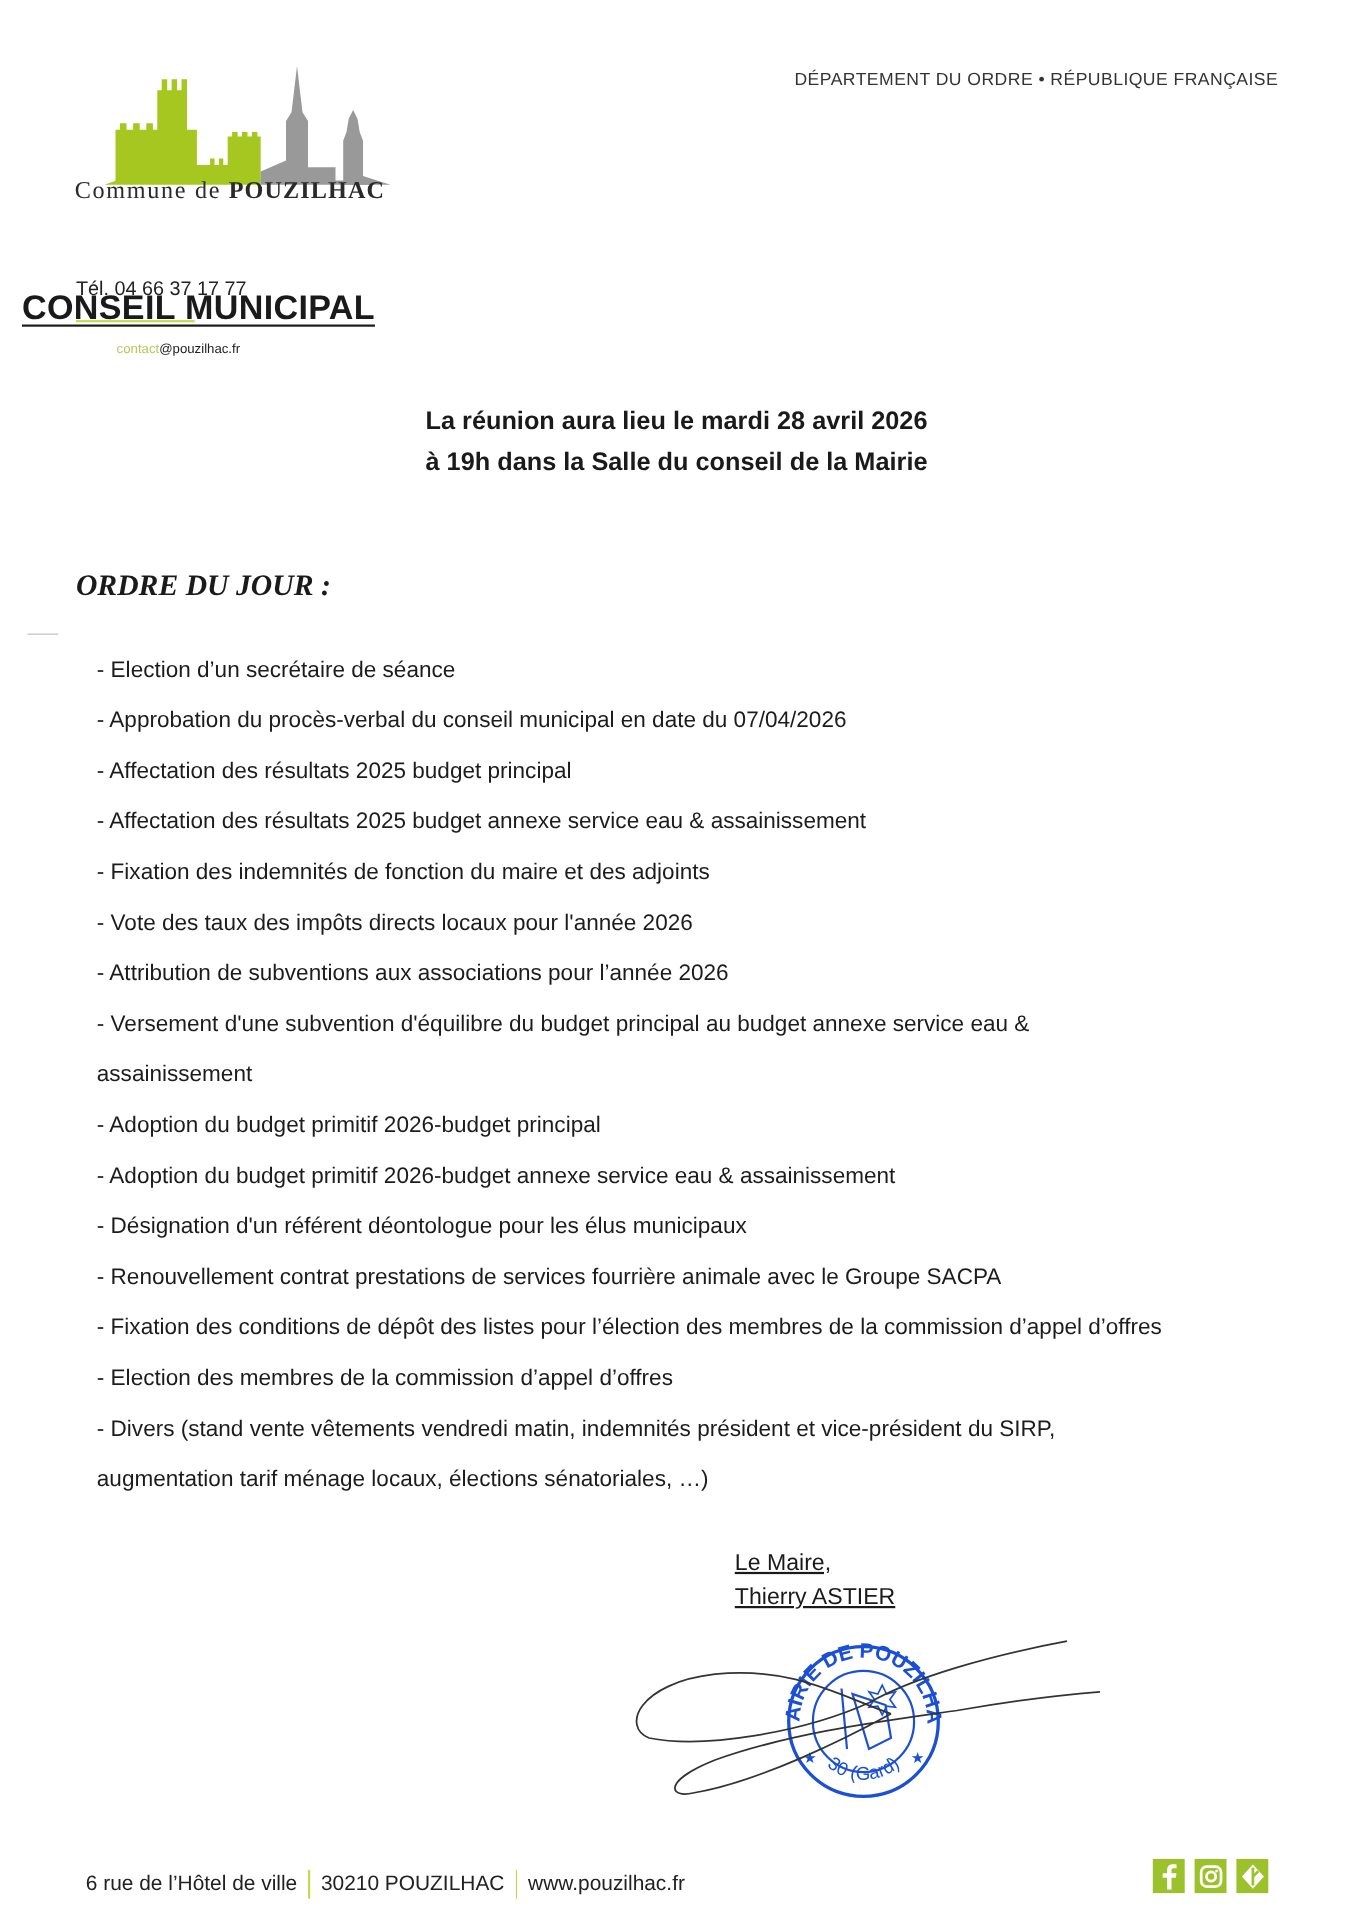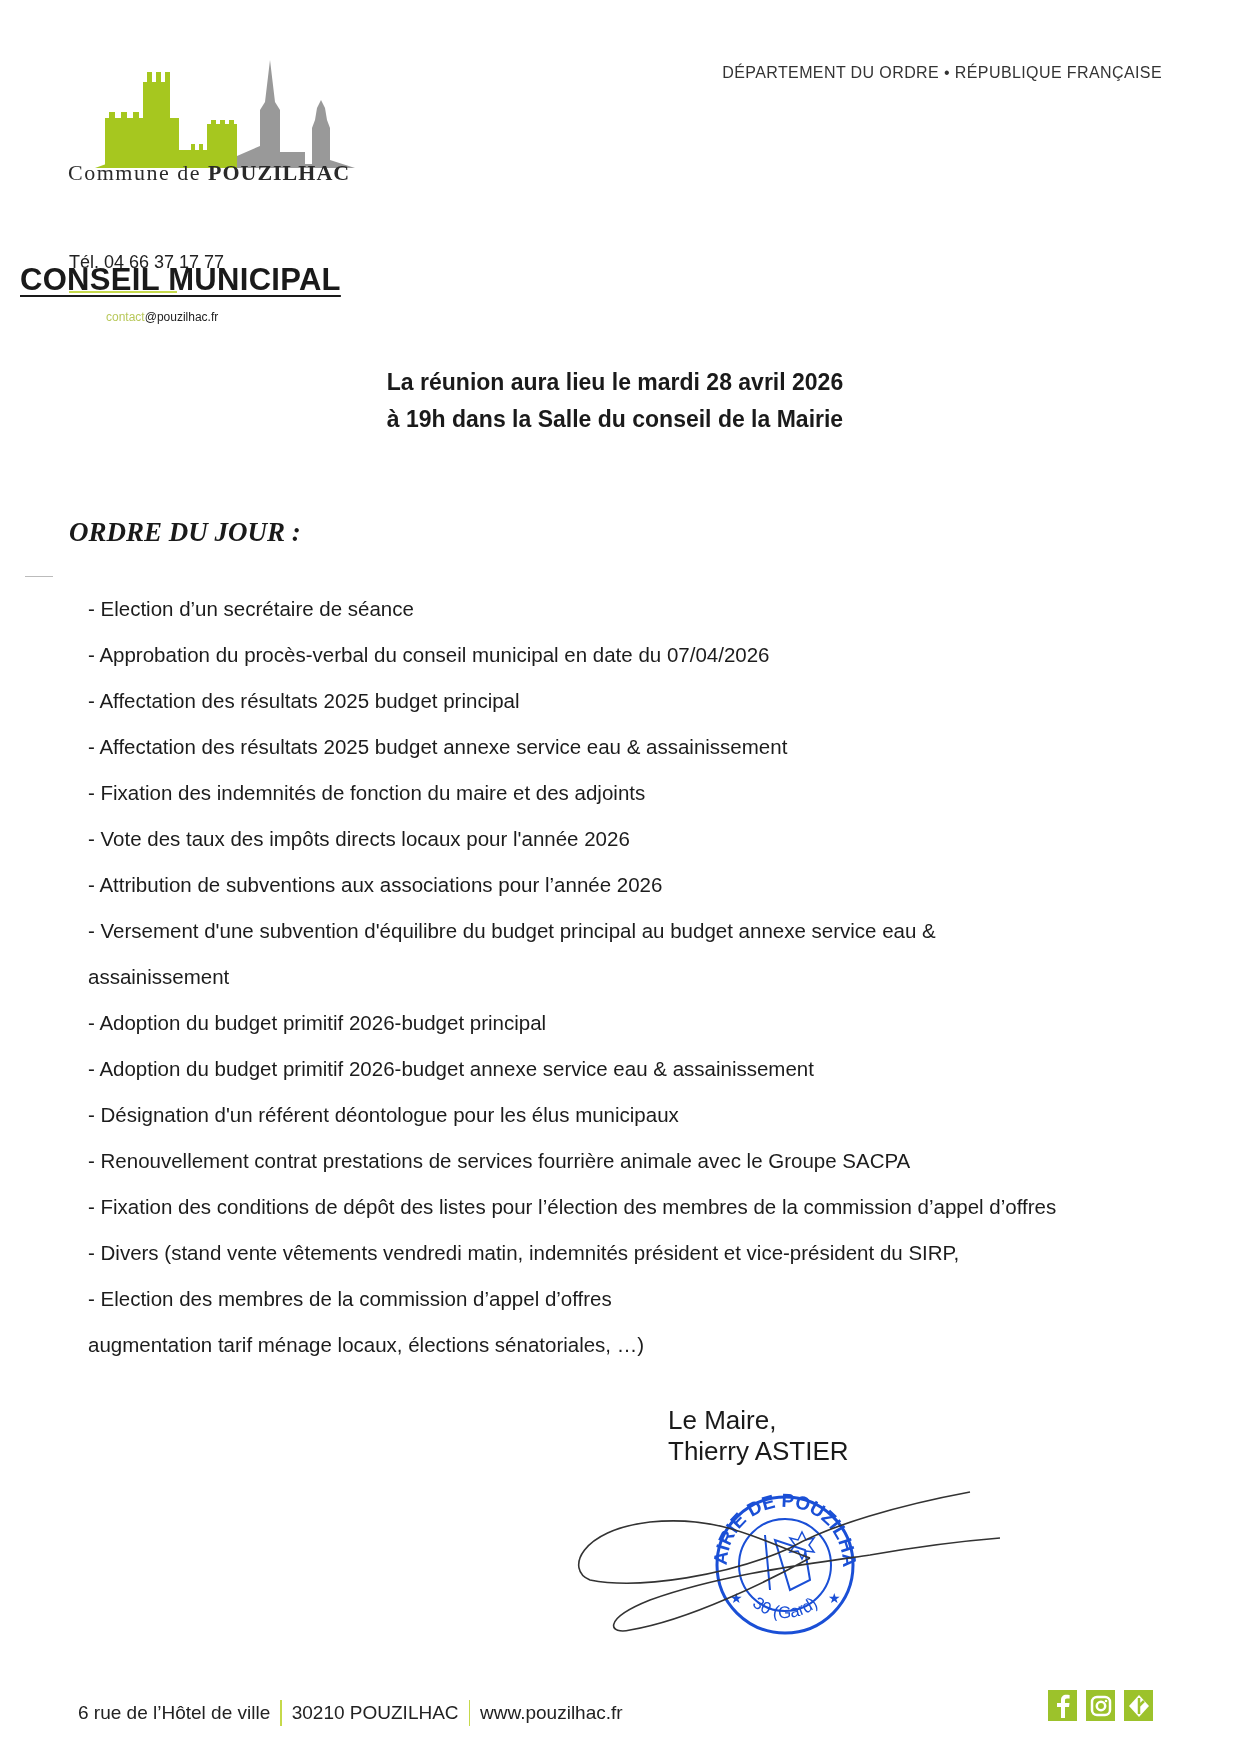--- a/index.html
+++ b/index.html
@@ -22,21 +22,21 @@
     .title span { text-decoration: underline; text-decoration-thickness: 2px; text-underline-offset: 5px; }
 
     .meeting { left: 0; width: 1230px; top: 364px; text-align: center; font-size: 23px; font-weight: bold; line-height: 37px; }
 
     .ordre { left: 69px; top: 517px; font-family: "Liberation Serif", serif; font-style: italic; font-weight: bold; font-size: 27px; }
     .margin-mark { left: 25px; top: 576px; width: 28px; height: 1px; background: #bbb; }
 
     .agenda { left: 64px; top: 586px; width: 1120px; margin-left: 24px; }
     .agenda .item { font-size: 20.5px; line-height: 46px; height: 46px; white-space: nowrap; color: #1c1c1c; }
 
-    .signature-block { left: 668px; top: 1405px; font-size: 26px; line-height: 31px; }
+    .signature-block { left: 668px; top: 1405px; font-size: 21px; line-height: 31px; text-decoration: underline; }
 
     .stamp { left: 570px; top: 1470px; width: 440px; height: 180px; }
 
     .footer-addr { left: 62px; top: 1700px; font-size: 19px; color: #222; white-space: nowrap; display: flex; align-items: center; margin-left: 16px; }
     .footer-addr .sep { display: inline-block; width: 1.5px; height: 26px; background: #c5d94a; margin: 0 10px; }
     .social { left: 1048px; top: 1690px; display: flex; gap: 9px; }
     .social .ico { width: 29px; height: 31px; background: #9cc22b; display: flex; align-items: center; justify-content: center; }
   </style>
 </head>
 <body>
@@ -82,22 +82,22 @@
   <div class="item">- Fixation des indemnités de fonction du maire et des adjoints</div>
   <div class="item">- Vote des taux des impôts directs locaux pour l'année 2026</div>
   <div class="item">- Attribution de subventions aux associations pour l’année 2026</div>
   <div class="item">- Versement d'une subvention d'équilibre du budget principal au budget annexe service eau &amp;</div>
   <div class="item">assainissement</div>
   <div class="item">- Adoption du budget primitif 2026-budget principal</div>
   <div class="item">- Adoption du budget primitif 2026-budget annexe service eau &amp; assainissement</div>
   <div class="item">- Désignation d'un référent déontologue pour les élus municipaux</div>
   <div class="item">- Renouvellement contrat prestations de services fourrière animale avec le Groupe SACPA</div>
   <div class="item">- Fixation des conditions de dépôt des listes pour l’élection des membres de la commission d’appel d’offres</div>
+  <div class="item">- Election des membres de la commission d’appel d’offres</div>
   <div class="item">- Divers (stand vente vêtements vendredi matin, indemnités président et vice-président du SIRP,</div>
-  <div class="item">- Election des membres de la commission d’appel d’offres</div>
   <div class="item">augmentation tarif ménage locaux, élections sénatoriales, …)</div>
 </div>
 
 <div class="abs signature-block">
   <div>Le Maire,</div>
   <div>Thierry ASTIER</div>
 </div>
 
 <div class="abs stamp">
   <svg width="440" height="180" viewBox="0 0 440 180">

